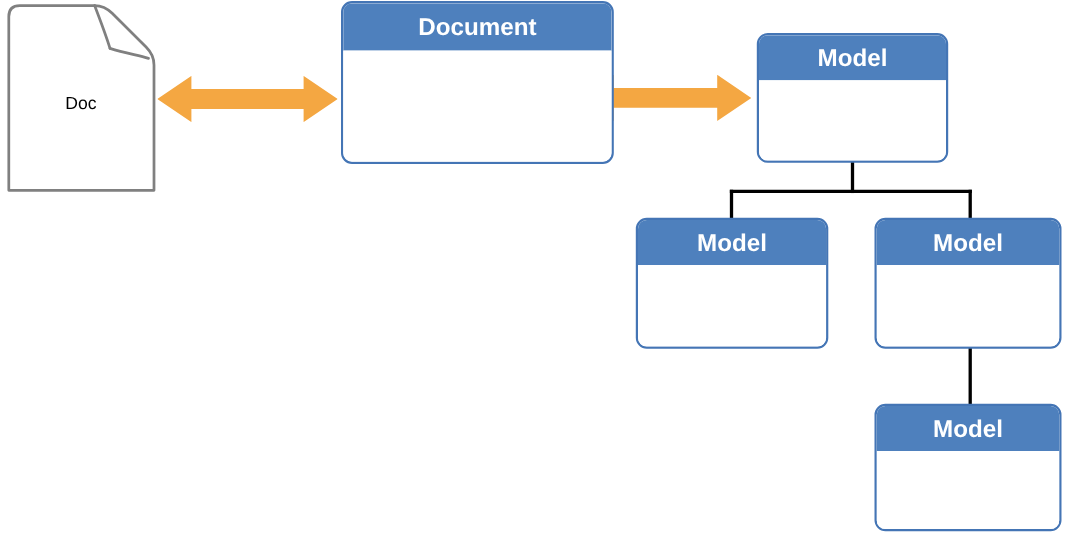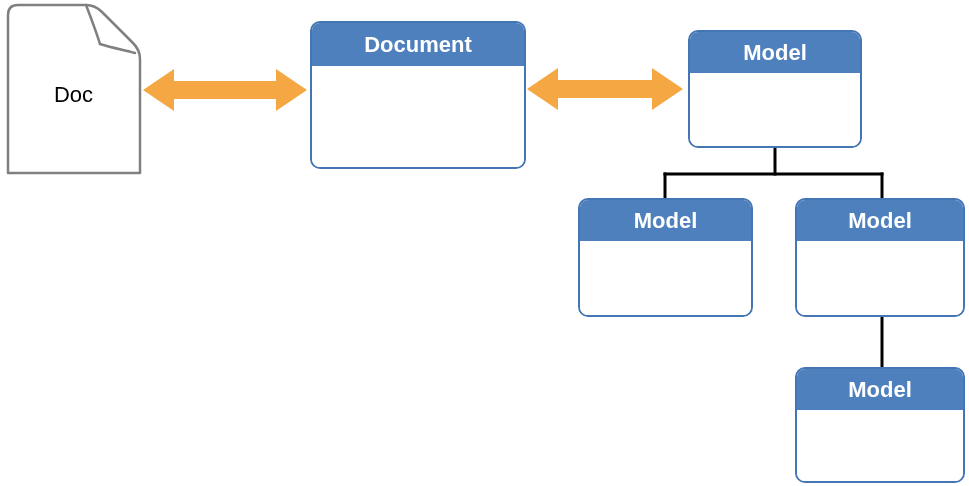--- a/index.html
+++ b/index.html
@@ -52,21 +52,21 @@
 
   
   .doc-label {
     position: absolute;
     left: 7px; top: 4px;
     width: 133px; height: 169px;
     display: flex;
     align-items: center;
     justify-content: center;
     padding-top: 12px;
-    font-size: 22px;
+    font-size: 16px;
     color: var(--doc-text);
   }
 
   svg .page-outline { fill: #fff; stroke: var(--doc-gray); stroke-width: 2.5; stroke-linejoin: round; }
   svg .page-fold    { fill: none; stroke: var(--doc-gray); stroke-width: 2.5; stroke-linecap: round; }
   svg .arrow-poly   { fill: var(--arrow-orange); }
   svg .tree-line    { stroke: var(--line-black); stroke-width: 3; }
 </style>
 </head>
 <body>
@@ -89,21 +89,21 @@
   <div class="doc-label">Doc</div>
 
   <svg class="layer" style="left:143px; top:69px;" width="164" height="42" viewBox="0 0 164 42">
     <polygon class="arrow-poly" points="0,21 31,0 31,12 133,12 133,0 164,21 133,42 133,30 31,30 31,42"></polygon>
   </svg>
 
   <svg class="layer" style="left:527px; top:68px;" width="156" height="42" viewBox="0 0 156 42">
     <polygon class="arrow-poly" points="0,21 31,0 31,12 125,12 125,0 156,21 125,42 125,30 31,30 31,42"></polygon>
   </svg>
 
-  <div class="node" style="left:310px; top:21px; width:216px; height:148px;">
+  <div class="node" style="left:310px; top:1px; width:248px; height:148px;">
     <div class="node-header tall">
       <span>Document</span>
     </div>
     <div class="node-body"></div>
   </div>
 
   <div class="node" style="left:688px; top:30px; width:174px; height:118px;">
     <div class="node-header">
       <span>Model</span>
     </div>

